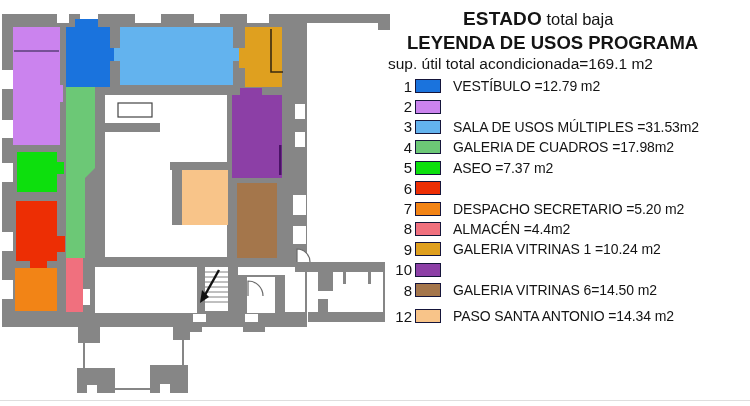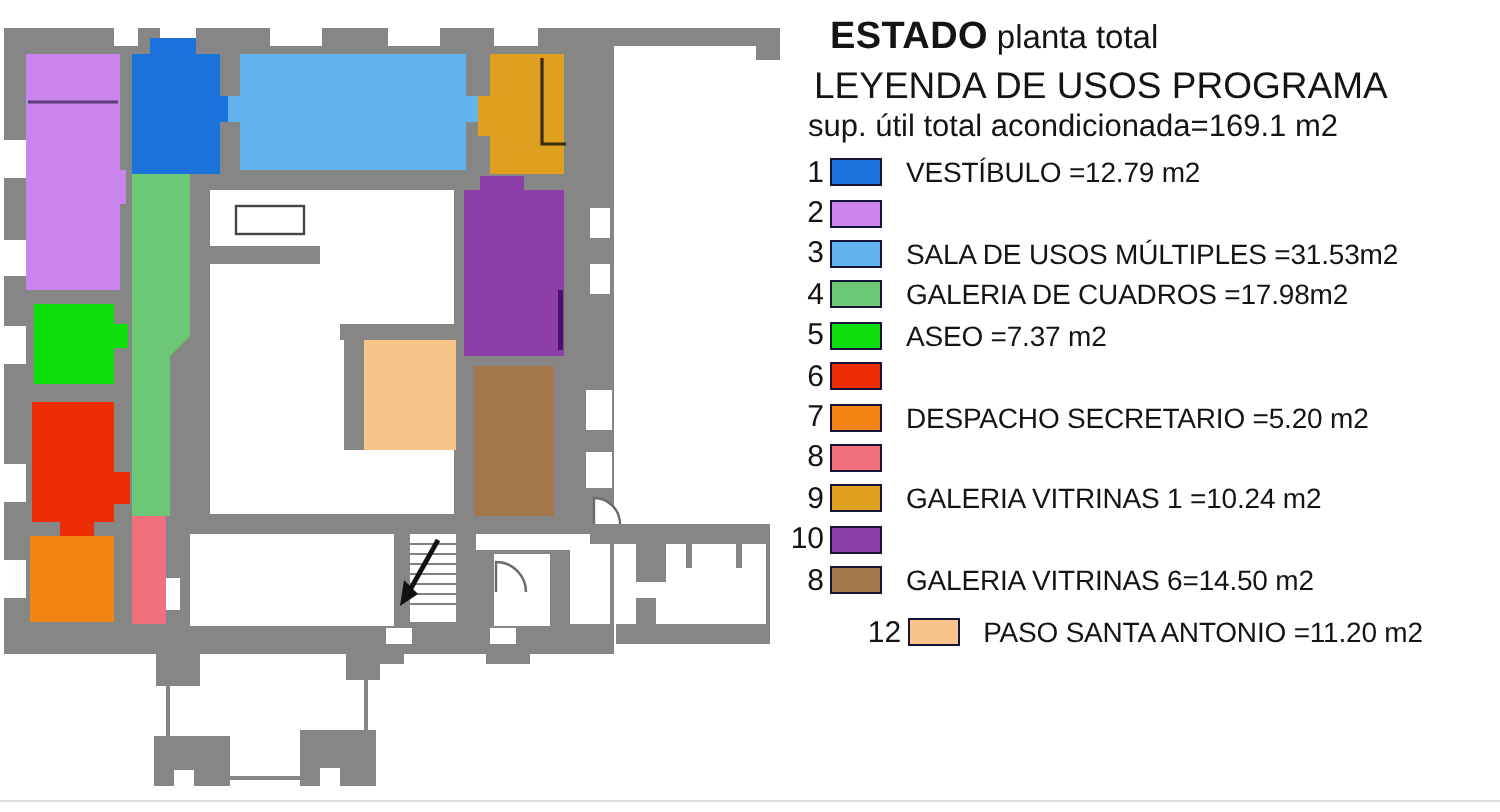--- a/index.html
+++ b/index.html
@@ -5,27 +5,27 @@
   html,body{margin:0;padding:0;}
   body{
     width:750px;height:406px;position:relative;overflow:hidden;
     background:#ffffff;
     font-family:"Liberation Sans", sans-serif;
     color:#141414;
   }
   .plan-wrap{position:absolute;left:0;top:0;width:400px;height:406px;}
   .legend-wrap{position:absolute;left:388px;top:0;width:362px;}
   .hdr1{position:absolute;left:27px;top:8px;white-space:nowrap;}
-  .hdr1 .big{font-size:19px;font-weight:700;letter-spacing:.2px;}
+  .hdr1 .big{font-size:19px;font-weight:700;letter-spacing:.2px;margin-left:48px;}
   .hdr1 .med{font-size:16.5px;font-weight:400;}
-  .hdr2{position:absolute;left:19px;top:32px;font-size:18.5px;white-space:nowrap;}
-  .hdr3{position:absolute;left:16px;top:55px;font-size:15.5px;white-space:nowrap;}
+  .hdr2{position:absolute;left:19px;top:32px;font-size:18.5px;white-space:nowrap;font-weight:bold;}
+  .hdr3{position:absolute;left:0;top:55px;font-size:15.5px;white-space:nowrap;}
   .items{position:absolute;left:0;top:76px;width:362px;}
   .row{display:flex;align-items:center;height:20.4px;white-space:nowrap;}
-  .row.last{margin-top:6px;justify-content:center;}
+  .row.last{margin-top:6px;}
   .num{display:inline-block;width:24px;text-align:right;font-size:15px;flex:0 0 auto;}
   .sw{display:inline-block;width:24px;height:12px;border:1.6px solid #15153a;
       margin-left:3px;margin-right:12px;flex:0 0 auto;}
   .lbl{font-size:14px;letter-spacing:-0.1px;}
   .scan-line{position:absolute;left:0;top:400px;width:750px;height:1px;background:#dedede;}
 </style>
 </head>
 <body>
 
 <div class="plan-wrap">
@@ -126,21 +126,21 @@
 
     <path d="M297,262 V249 A13,13 0 0 1 310,262" fill="#ffffff" stroke="#6a6a6a" stroke-width="1.2"></path>
     <path d="M248,296 V281 A15,15 0 0 1 263,296" fill="none" stroke="#6a6a6a" stroke-width="1.2"></path>
   </g>
 </svg>
 </div>
 
 <div class="legend-wrap">
   <div class="hdr1">
     <span class="big">ESTADO</span>
-    <span class="med">planta total</span>
+    <span class="med">total baja</span>
   </div>
   <div class="hdr2">LEYENDA DE USOS PROGRAMA</div>
   <div class="hdr3">sup. útil total acondicionada=169.1 m2</div>
 
   <div class="items">
     <div class="row">
       <span class="num">1</span>
       <span class="sw" style="background: rgb(26, 115, 221);"></span>
       <span class="lbl">VESTÍBULO =12.79 m2</span>
     </div>
@@ -168,36 +168,37 @@
       <span class="sw" style="background: rgb(237, 46, 4);"></span>
     </div>
     <div class="row">
       <span class="num">7</span>
       <span class="sw" style="background: rgb(242, 132, 22);"></span>
       <span class="lbl">DESPACHO SECRETARIO =5.20 m2</span>
     </div>
     <div class="row">
       <span class="num">8</span>
       <span class="sw" style="background: rgb(240, 112, 126);"></span>
+      <span class="lbl">ALMACÉN =4.4m2</span>
     </div>
     <div class="row">
       <span class="num">9</span>
       <span class="sw" style="background: rgb(223, 160, 31);"></span>
       <span class="lbl">GALERIA VITRINAS 1 =10.24 m2</span>
     </div>
     <div class="row">
       <span class="num">10</span>
       <span class="sw" style="background: rgb(140, 63, 166);"></span>
     </div>
     <div class="row">
       <span class="num">8</span>
       <span class="sw" style="background: rgb(164, 118, 75);"></span>
       <span class="lbl">GALERIA VITRINAS 6=14.50 m2</span>
     </div>
     <div class="row last">
       <span class="num">12</span>
       <span class="sw" style="background: rgb(248, 196, 137);"></span>
-      <span class="lbl">PASO SANTA ANTONIO =11.20 m2</span>
+      <span class="lbl">PASO SANTA ANTONIO =14.34 m2</span>
     </div>
   </div>
 </div>
 
 <div class="scan-line"></div>
 
 </body></html>

